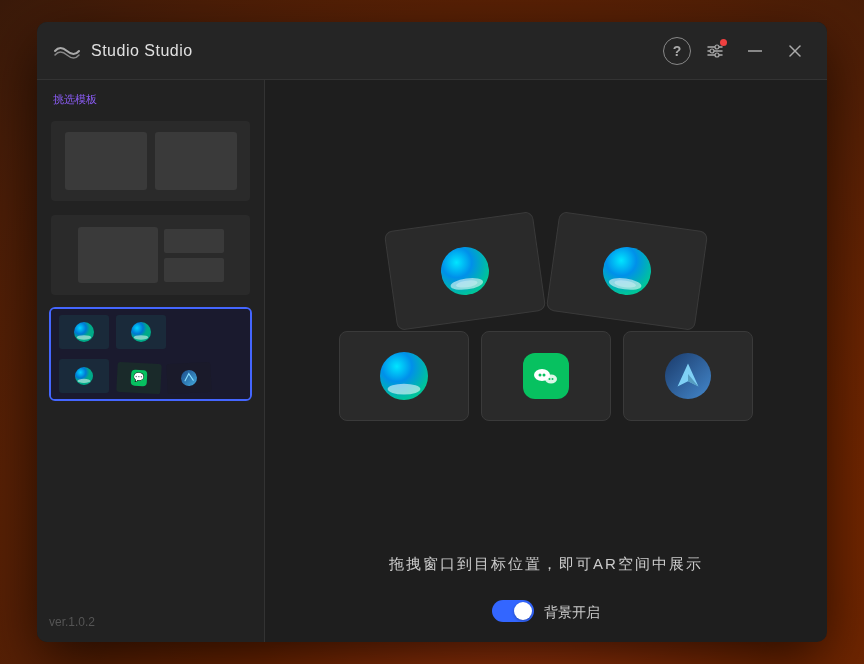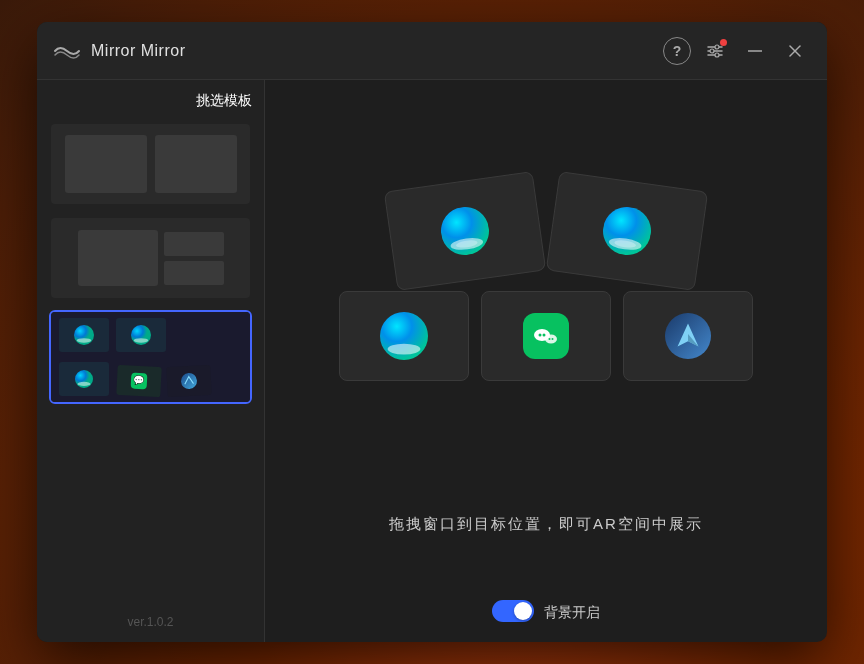--- a/index.html
+++ b/index.html
@@ -126,25 +126,24 @@
       width: 228px;
       background: #222;
       padding: 12px;
       display: flex;
       flex-direction: column;
       flex-shrink: 0;
       border-right: 1px solid #333;
     }
 
     .sidebar-label {
-      color: #ffffff;
-      font-size: 14px;
+      color: #8b5cf6;
+      font-size: 11px;
       margin-bottom: 12px;
       padding-left: 4px;
-      text-align: right;
     }
 
     .template-item {
       margin-bottom: 10px;
       border-radius: 6px;
       overflow: hidden;
       cursor: pointer;
       border: 2px solid transparent;
     }
 
@@ -223,21 +222,20 @@
     }
 
     
     .right-panel {
       flex: 1;
       display: flex;
       flex-direction: column;
       align-items: center;
       padding: 20px;
       position: relative;
-      gap: 40px;
     }
 
     
     .windows-area {
       flex: 1;
       width: 100%;
       display: flex;
       flex-direction: column;
       align-items: center;
       justify-content: center;
@@ -343,37 +341,36 @@
 
     .toggle-label {
       color: #ccc;
       font-size: 14px;
     }
 
     
     .sidebar-bottom {
       margin-top: auto;
       padding-top: 10px;
-      text-align: center;
     }
   </style>
 </head>
 <body>
 
 <div class="app-window">
 
   <div class="title-bar">
     <div class="title-bar-left">
       <div class="logo-icon">
         <svg class="logo-svg" viewBox="0 0 28 16" fill="none" xmlns="http://www.w3.org/2000/svg">
           <path d="M2 8 Q7 2, 14 8 Q21 14, 26 8" stroke="#aaa" stroke-width="2" fill="none" stroke-linecap="round"></path>
           <path d="M2 12 Q7 6, 14 12 Q21 18, 26 12" stroke="#888" stroke-width="1.5" fill="none" stroke-linecap="round"></path>
         </svg>
       </div>
-      <span class="title-text">Mirror Mirror</span>
+      <span class="title-text">Studio Studio</span>
     </div>
     <div class="title-bar-controls">
       <button class="ctrl-btn help-btn">
         <span>?</span>
       </button>
       <button class="ctrl-btn settings-btn">
         <span class="red-dot"></span>
         <svg width="18" height="18" viewBox="0 0 18 18" fill="none">
           <line x1="2" y1="5" x2="16" y2="5" stroke="#aaa" stroke-width="1.5" stroke-linecap="round"></line>
           <line x1="2" y1="9" x2="16" y2="9" stroke="#aaa" stroke-width="1.5" stroke-linecap="round"></line>

